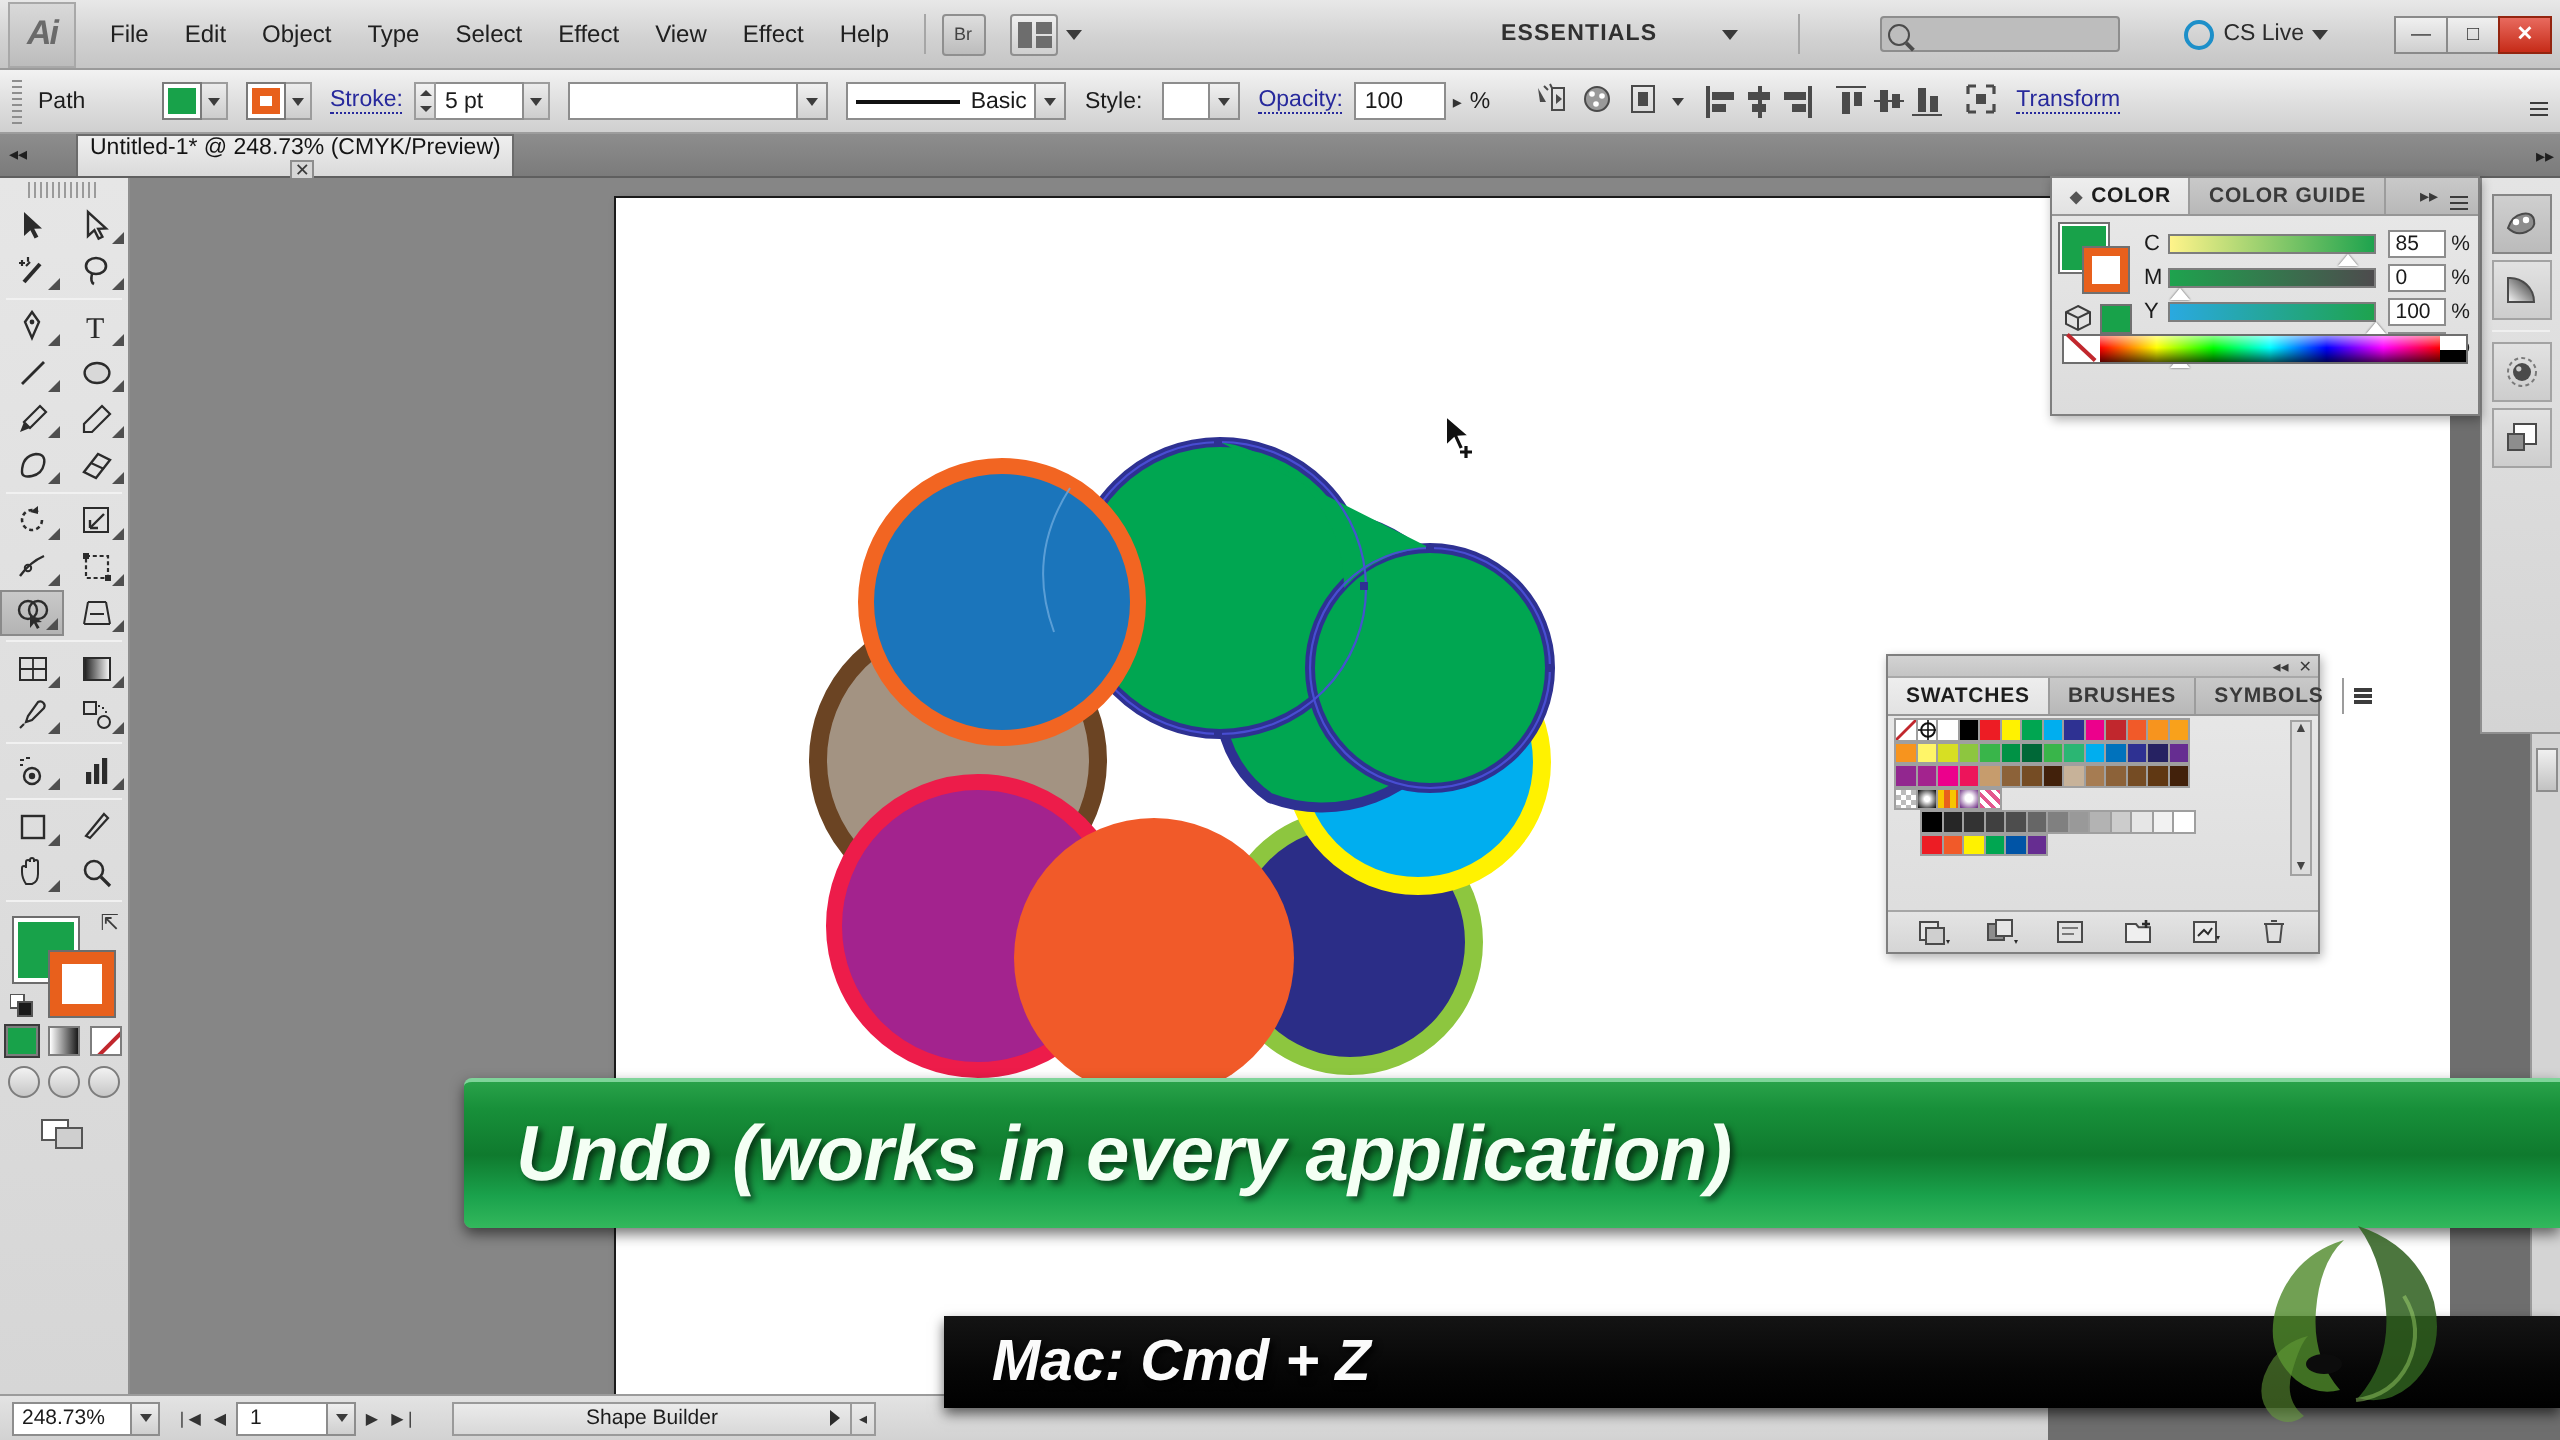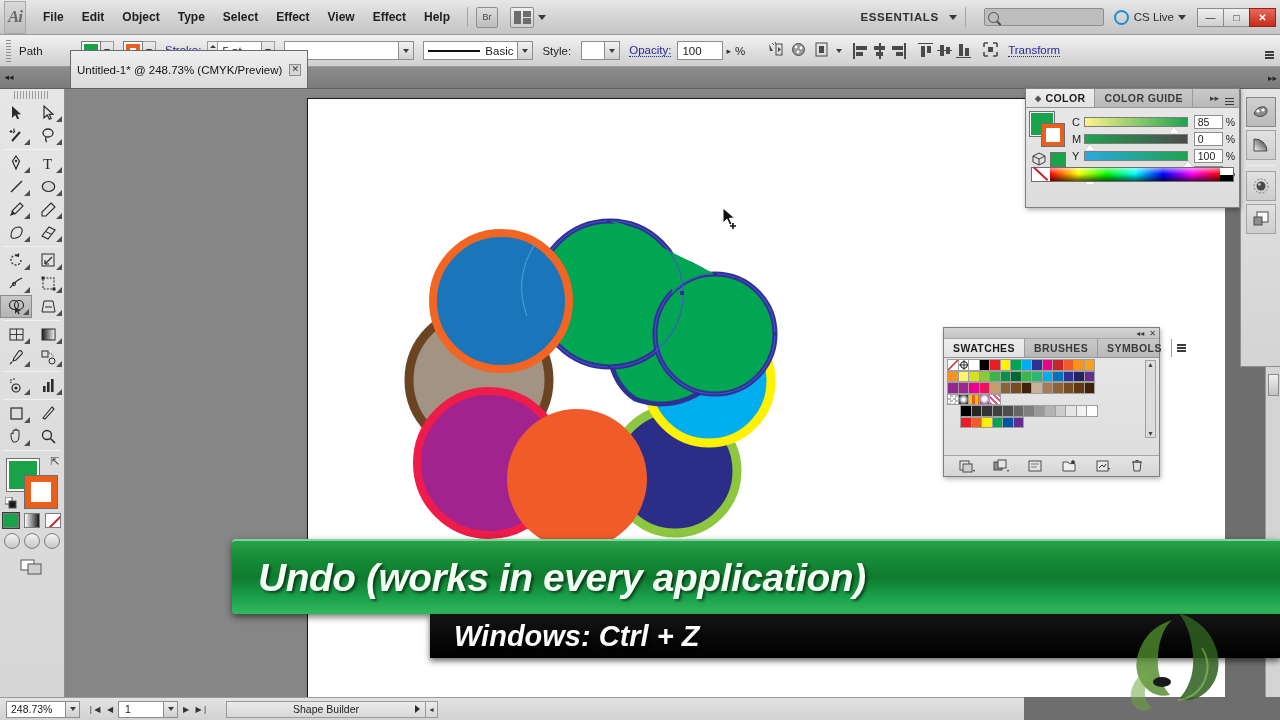--- a/index.html
+++ b/index.html
@@ -13,28 +13,28 @@
   #app { position: relative; width: 1280px; height: 720px; }
 
   
   .menubar {
     position: absolute; left: 0; top: 0; width: 1280px; height: 35px;
     background: linear-gradient(#e8e8e8, #d2d2d2 55%, #c5c5c5);
     border-bottom: 1px solid #9a9a9a;
     display: flex; align-items: center;
   }
   .ai-logo {
-    width: 22px; height: 33px; margin-left: 4px;
+    width: 34px; height: 33px; margin-left: 4px;
     background: linear-gradient(#d9d9d9,#bcbcbc);
     border: 1px solid #a8a8a8;
     display: flex; align-items: center; justify-content: center;
-    font-family: Liberation Serif, serif; font-size: 17px; font-weight: bold;
+    font-family: Liberation Sans, sans-serif; font-size: 17px; font-weight: bold;
     color: #6a6a6a; font-style: italic; letter-spacing: -1px;
   }
-  .menu-items { display: flex; align-items: center; margin-left: 8px; font-weight: bold; }
+  .menu-items { display: flex; align-items: center; margin-left: 8px; }
   .menu-item {
     padding: 4px 9px; font-size: 12px; color: #202020; cursor: default;
     white-space: nowrap;
   }
   .menu-sep { width: 1px; height: 20px; background: #a6a6a6; margin: 0 8px; }
   .br-btn {
     width: 22px; height: 21px; background: linear-gradient(#dedede,#bcbcbc);
     border: 1px solid #8f8f8f; border-radius: 2px;
     display: flex; align-items: center; justify-content: center;
     font-size: 9px; font-weight: normal; color: #444;
@@ -45,21 +45,21 @@
     border: 1px solid #8f8f8f; border-radius: 2px;
     position: relative;
   }
   .arrange-btn i { position: absolute; background: #6d6d6d; }
   .tri-down {
     width: 0; height: 0; margin-left: 4px;
     border-left: 4px solid transparent; border-right: 4px solid transparent;
     border-top: 5px solid #3a3a3a;
   }
   .menubar-right {
-    margin-left: auto; display: flex; align-items: center; height: 100%;
+    margin-left: auto; display: flex; align-items: center; height: 100%; gap: 22px;
   }
   .ws-label {
     font-size: 11.5px; font-weight: bold; color: #303030; letter-spacing: .6px;
     padding: 4px 6px;
   }
   .search-box {
     width: 120px; height: 18px; margin-left: 10px;
     background: #bdbdbd; border: 1px solid #8d8d8d; border-radius: 2px;
     display: flex; align-items: center; padding-left: 3px;
   }
@@ -129,24 +129,24 @@
     position: absolute; left: 0; top: 67px; width: 1280px; height: 22px;
     background: linear-gradient(#8d8d8d,#7b7b7b);
     border-bottom: 1px solid #5f5f5f;
     display: flex; align-items: flex-end;
   }
   .collapse-arrows {
     width: 18px; height: 22px; display:flex; align-items:center; justify-content:center;
     color: #1f1f1f; font-size: 9px;
   }
   .doc-tab {
-    height: 38px; background: linear-gradient(#efefef,#dadada);
+    height: 21px; background: linear-gradient(#efefef,#dadada);
     border: 1px solid #6b6b6b; border-bottom: none;
     display: flex; align-items: center; padding: 0 6px;
-    font-size: 11.5px; color: #141414; margin-left: 52px;
+    font-size: 11.5px; color: #141414; margin-left: 20px; flex-direction: column;
   }
   .tab-x {
     width: 12px; height: 12px; margin-left: 7px;
     border: 1px solid #8d8d8d; background: #d6d6d6;
     display:flex;align-items:center;justify-content:center;
     font-size: 9px; color: #3a3a3a; line-height: 1;
   }
   .tabbar-right { margin-left: auto; display:flex; align-items:center; height: 100%; padding-right: 3px; color:#1f1f1f; font-size:9px;}
 
   
@@ -1156,22 +1156,22 @@
     <div class="sb-tool">
       <span>Shape Builder</span>
       <span class="tri"></span>
     </div>
     <div class="sb-hsplit">◂</div>
   </div>
 
   <div class="banner-green">
     <span class="txt">Undo (works in every application)</span>
   </div>
-  <div class="banner-black1">
-    <span class="txt">Windows: Ctrl + Z</span>
+  <div class="banner-black2">
+    <span class="txt">Mac: Cmd + Z</span>
   </div>
 
   <svg class="leaf-mark" viewBox="0 0 190 108">
     <path d="M95 5 q30 10 38 38 q6 26 -12 42 q-12 10 -26 6 q16 -18 14 -44 q-2 -26 -14 -42 Z" fill="#2f5f1e" opacity=".9"></path>
     <path d="M88 12 q-26 8 -34 34 q-6 22 10 36 q10 8 22 5 q-14 -16 -12 -40 q2 -24 14 -35 Z" fill="#4f8a2a" opacity=".85"></path>
     <path d="M70 60 q-16 4 -22 20 q-4 12 4 20 q8 6 16 0 q-10 -8 -6 -22 q4 -14 8 -18 Z" fill="#6aa63a" opacity=".55"></path>
     <path d="M118 40 q10 16 2 34 q-8 16 -26 18" fill="none" stroke="#9dd36a" stroke-width="2" opacity=".5"></path>
     <ellipse cx="78" cy="74" rx="9" ry="5" fill="#0d0d0d"></ellipse>
   </svg>
 

